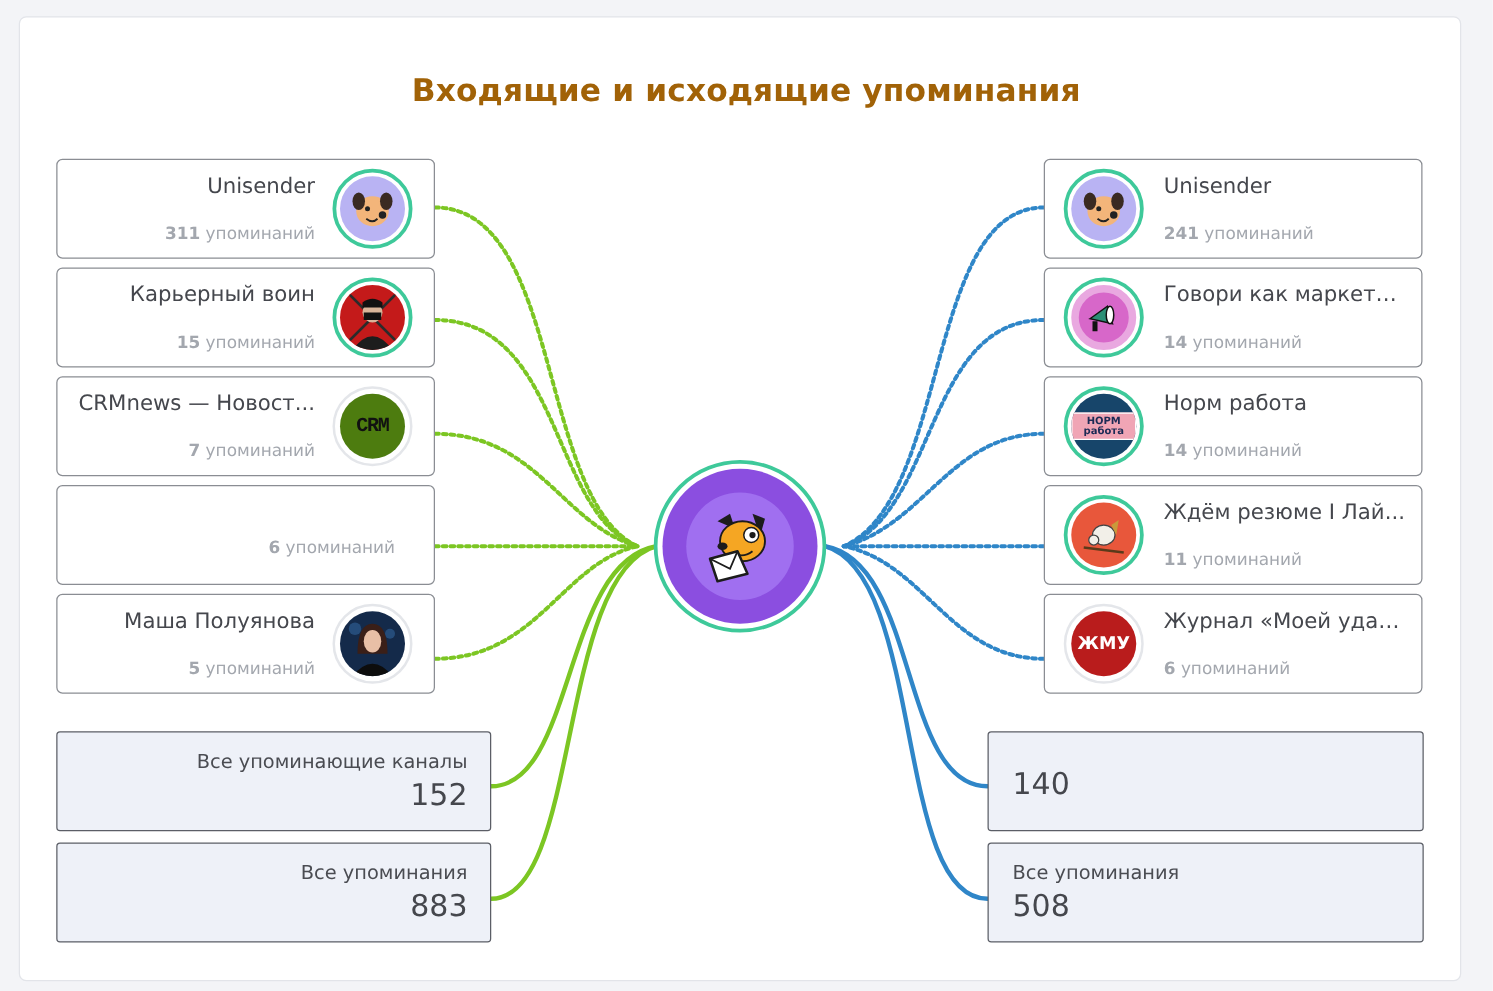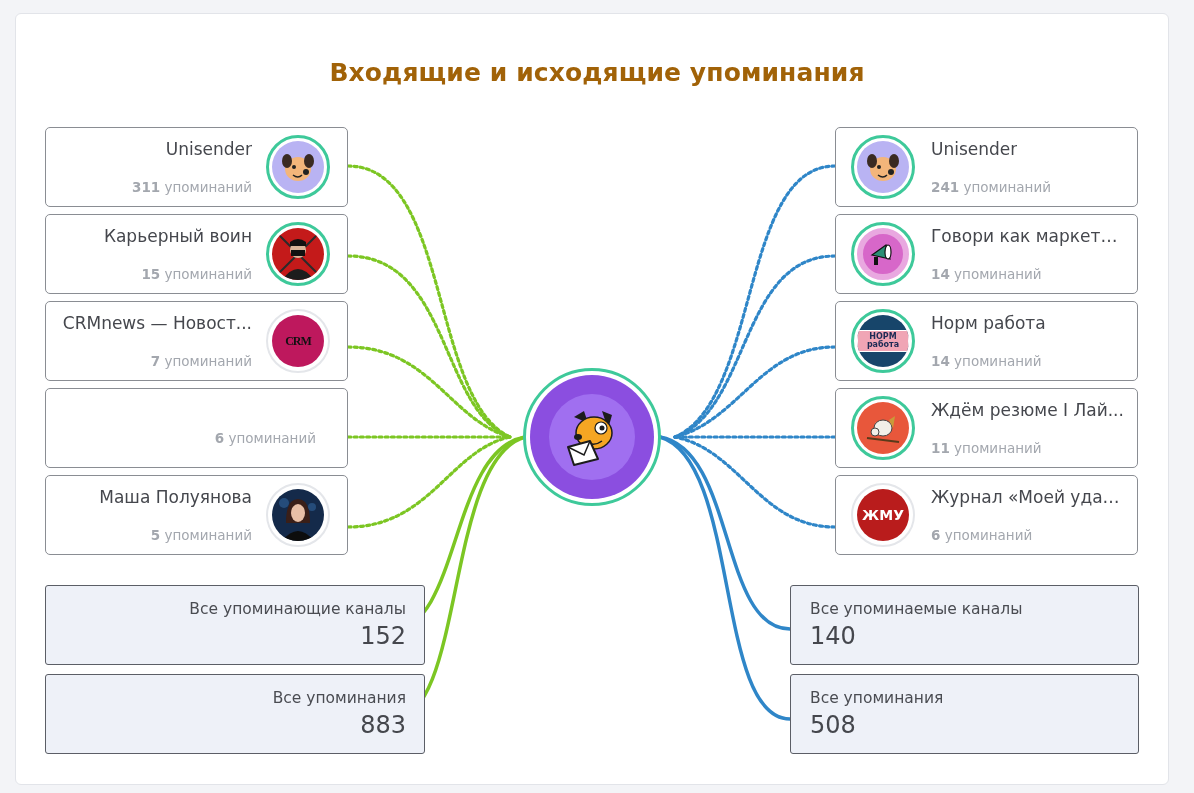--- a/index.html
+++ b/index.html
@@ -35,21 +35,21 @@
   }
   .avatar-ring.gray { border: 2px solid #e4e6ea; }
   .avatar {
     width: 52px; height: 52px; border-radius: 50%; display: flex; align-items: center; justify-content: center;
     overflow: hidden; font-weight: bold;
   }
   .stat {
     position: absolute; height: 80px; border: 1px solid #5b5e66; border-radius: 3px; background: #eef1f8;
     display: flex; flex-direction: column; justify-content: center; cursor: pointer;
   }
-  .stat.left { left: 45px; width: 380px; align-items: flex-end; padding-right: 18px; }
+  .stat.left { left: 45px; width: 348px; align-items: flex-end; padding-right: 18px; }
   .stat.right { left: 790px; width: 349px; align-items: flex-start; padding-left: 19px; }
   .stat .label { font-size: 15.5px; color: #4a4c52; }
   .stat .value { font-size: 24px; color: #45474d; margin-top: 4px; }
   .center {
     position: absolute; left: 523px; top: 368px; width: 138px; height: 138px; border-radius: 50%;
     border: 3px solid #3ec99a; background: #fff; display: flex; align-items: center; justify-content: center;
   }
   .center .inner {
     width: 124px; height: 124px; border-radius: 50%; background: #8b4ee0;
     display: flex; align-items: center; justify-content: center;
@@ -127,21 +127,21 @@
     </div>
   </div>
 </div>
 
 <div class="node left" style="top:301px">
   <div class="text">
     <span class="name">CRMnews — Новост...</span>
     <span class="count"><b>7</b> <span>упоминаний</span></span>
   </div>
   <div class="avatar-ring gray">
-    <div class="avatar" style="background:#be185d;color:#111;font-size:12px;font-family:Liberation Serif, serif;letter-spacing:-1px">CRM</div>
+    <div class="avatar" style="background:#4d7c0f;color:#111;font-size:16px;font-family:Liberation Mono, monospace;letter-spacing:-1px">CRM</div>
   </div>
 </div>
 
 <div class="node left" style="top:388px">
   <div class="text">
     <span class="count"><b>6</b> <span>упоминаний</span></span>
   </div>
 </div>
 
 <div class="node left" style="top:475px">
@@ -257,19 +257,18 @@
   <div class="avatar-ring gray">
     <div class="avatar" style="background:#b91c1c;color:#fff;font-size:14px">ЖМУ</div>
   </div>
   <div class="text">
     <span class="name">Журнал «Моей удал...</span>
     <span class="count"><b>6</b> <span>упоминаний</span></span>
   </div>
 </div>
 
 <div class="stat right" style="top:585px">
-  <span class="label">Все упоминаемые каналы</span>
   <span class="value">140</span>
 </div>
 <div class="stat right" style="top:674px">
   <span class="label">Все упоминания</span>
   <span class="value">508</span>
 </div>
 
 </body></html>

